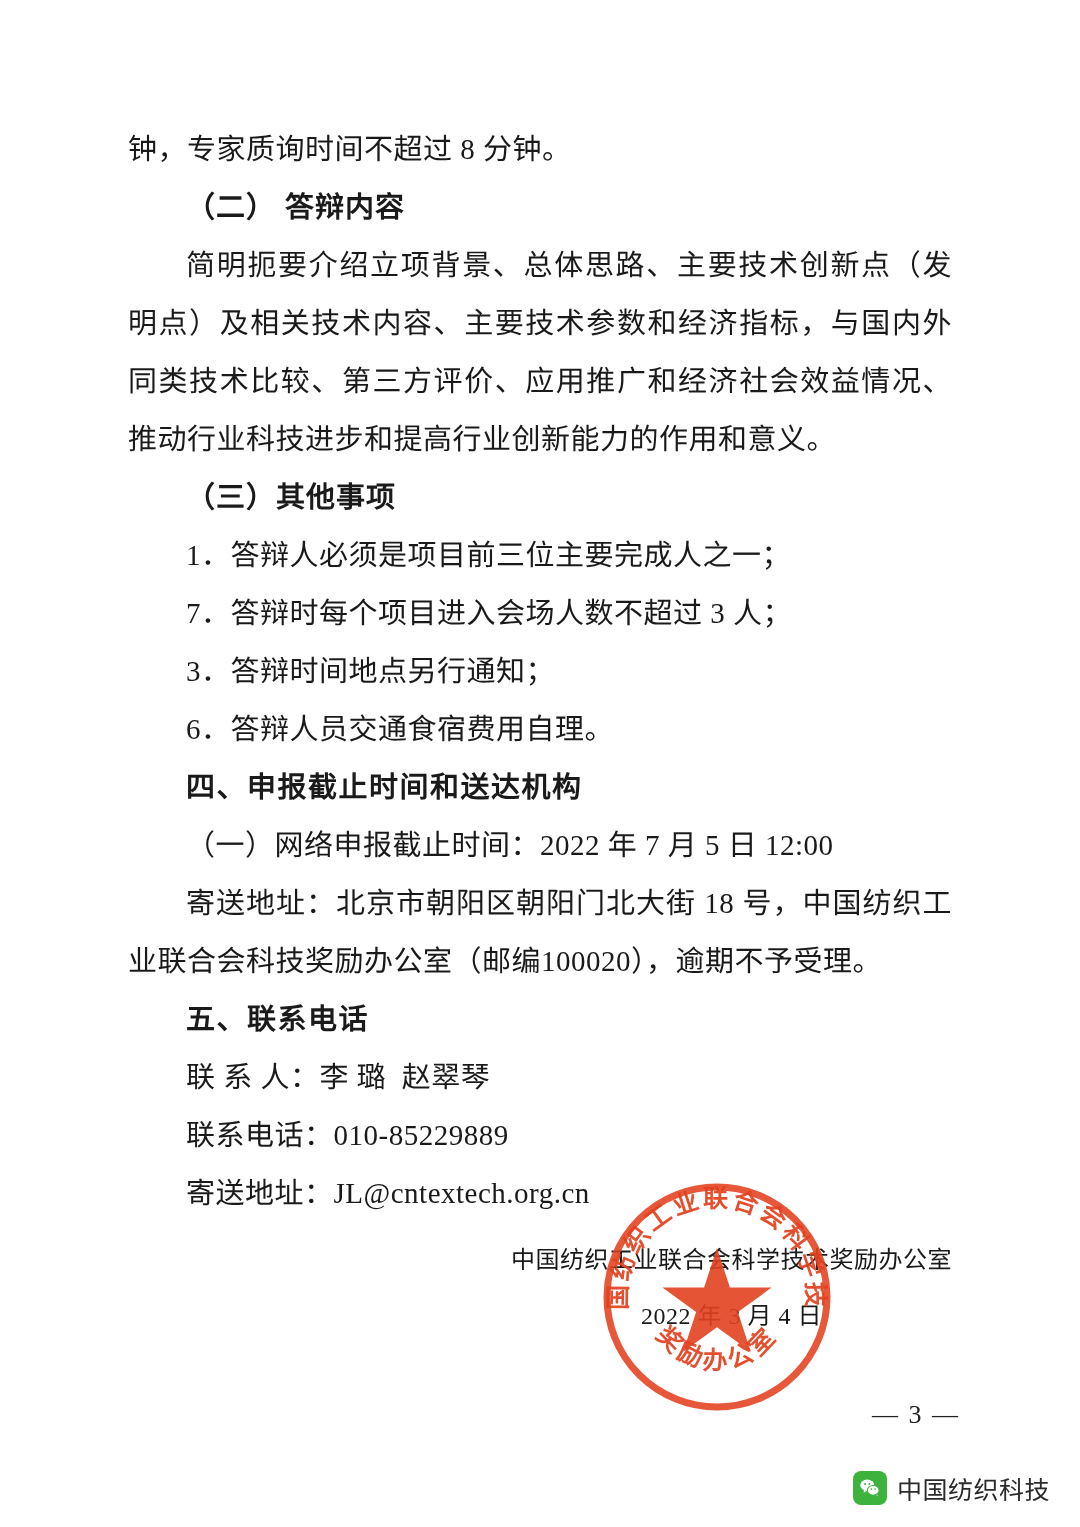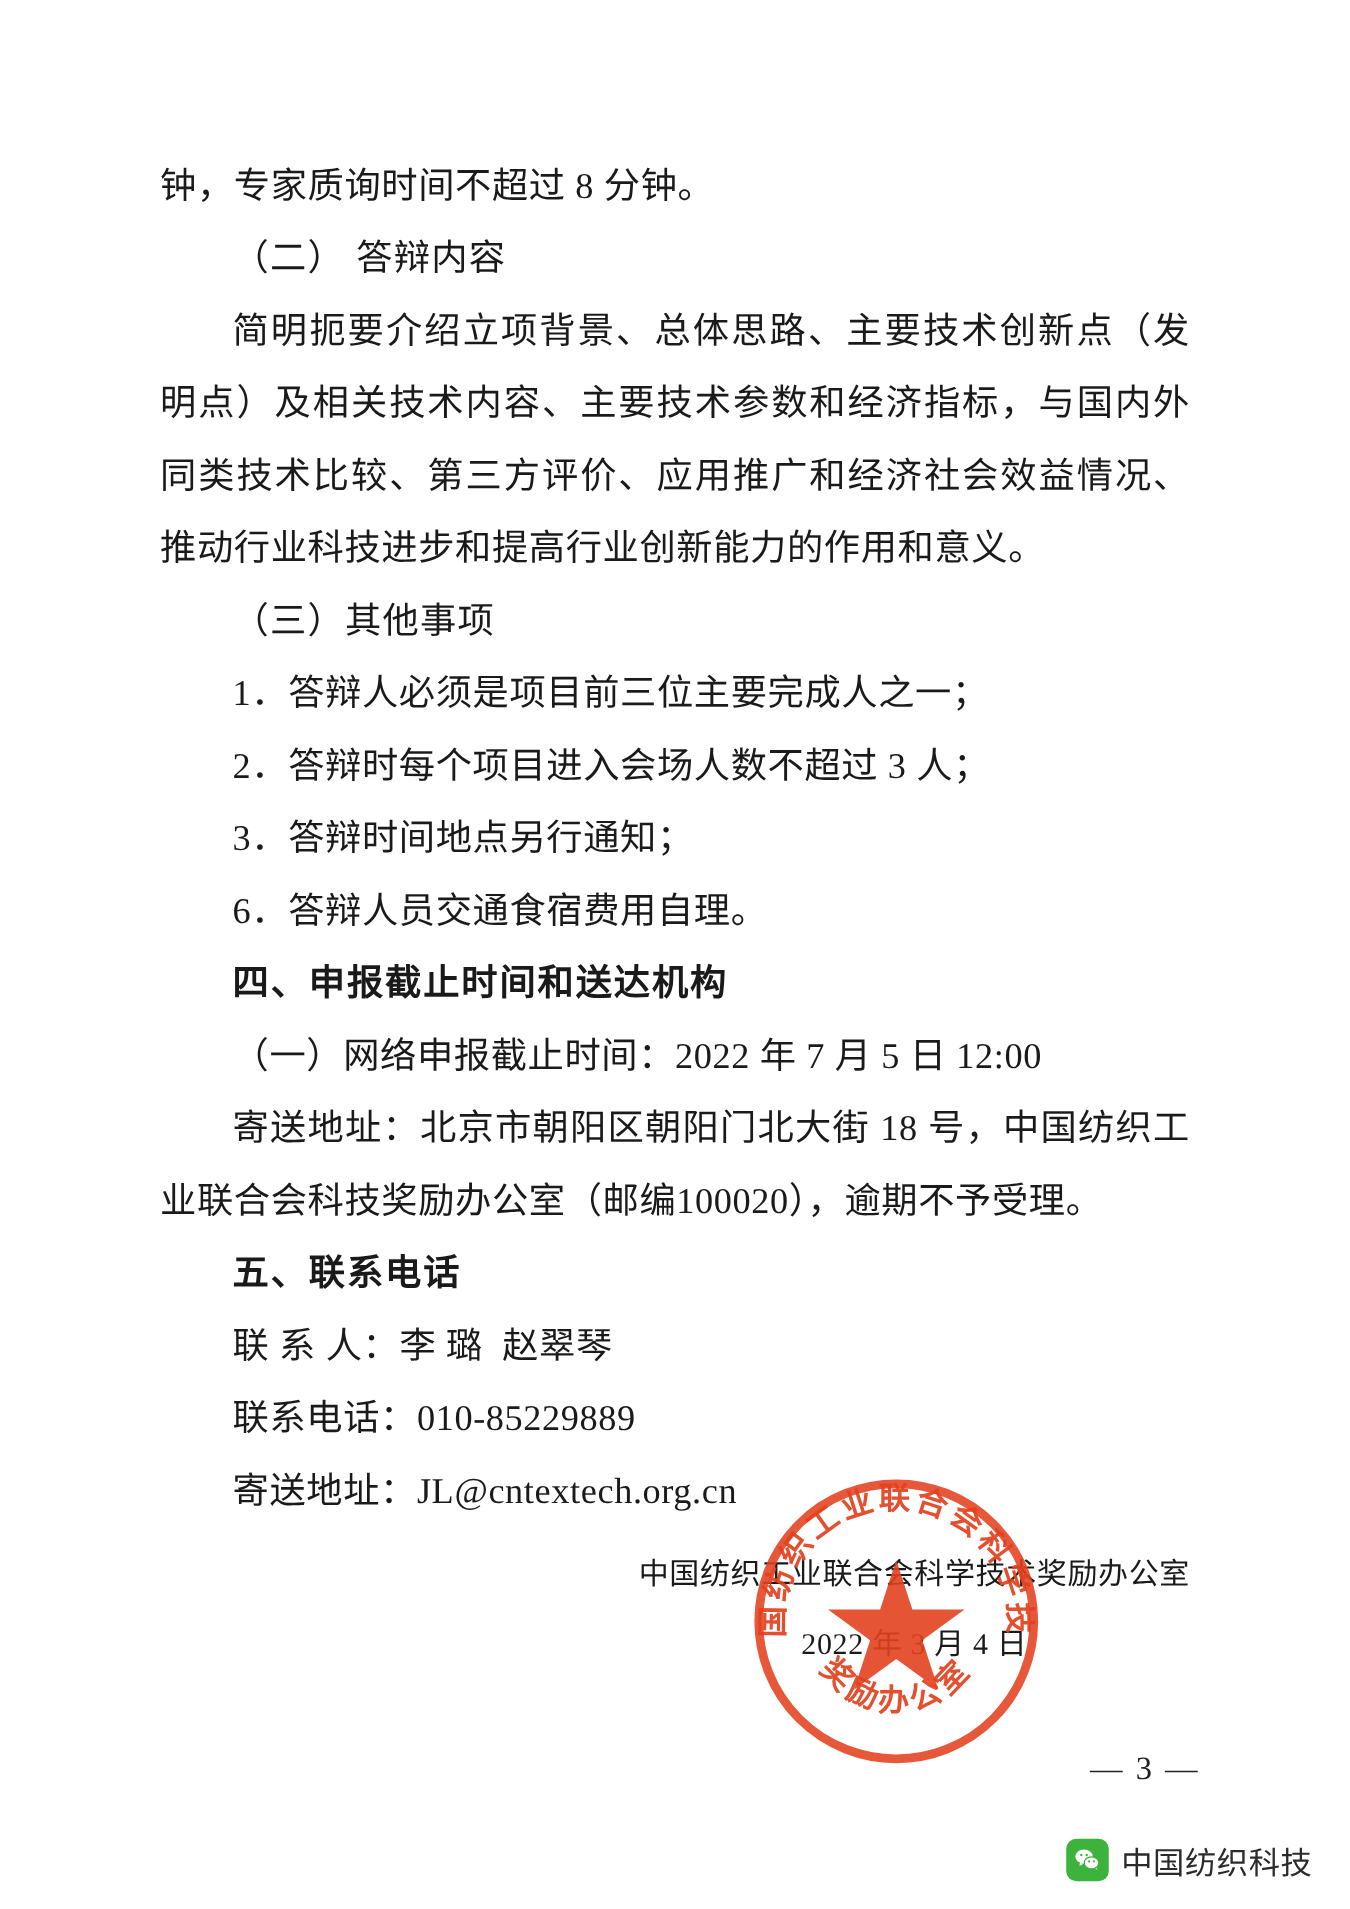--- a/index.html
+++ b/index.html
@@ -37,21 +37,21 @@
     text-justify: inter-ideograph;
     white-space: pre-wrap;
   }
   .indent2 { text-indent: 58px; }
   .heading {
     font-weight: bold;
     font-family: "Liberation Sans", "DejaVu Sans", sans-serif;
     letter-spacing: 1.5px;
   }
   .sub-heading {
-    font-weight: normal;
+    font-weight: bold;
     font-family: "Liberation Sans", "DejaVu Sans", sans-serif;
     letter-spacing: 1px;
   }
   .list-item { text-indent: 58px; }
   .sign-block {
     position: absolute;
     right: 128px;
     top: 1232px;
     width: 600px;
     text-align: right;
@@ -116,21 +116,21 @@
 
     <p class="">钟，专家质询时间不超过 8 分钟。</p>
 
     <p class="sub-heading indent2">（二） 答辩内容</p>
 
     <p class="indent2">简明扼要介绍立项背景、总体思路、主要技术创新点（发明点）及相关技术内容、主要技术参数和经济指标，与国内外同类技术比较、第三方评价、应用推广和经济社会效益情况、推动行业科技进步和提高行业创新能力的作用和意义。</p>
 
     <p class="sub-heading indent2">（三）其他事项</p>
 
     <p class="list-item">1．答辩人必须是项目前三位主要完成人之一；</p>
-    <p class="list-item">2．答辩时每个项目进入会场人数不超过 3 人；</p>
+    <p class="list-item">7．答辩时每个项目进入会场人数不超过 3 人；</p>
     <p class="list-item">3．答辩时间地点另行通知；</p>
     <p class="list-item">6．答辩人员交通食宿费用自理。</p>
 
     <p class="heading indent2">四、申报截止时间和送达机构</p>
 
     <p class="list-item">（一）网络申报截止时间：2022 年 7 月 5 日 12:00</p>
 
     <p class="indent2">寄送地址：北京市朝阳区朝阳门北大街 18 号，中国纺织工业联合会科技奖励办公室（邮编100020），逾期不予受理。</p>
 
     <p class="heading indent2">五、联系电话</p>

